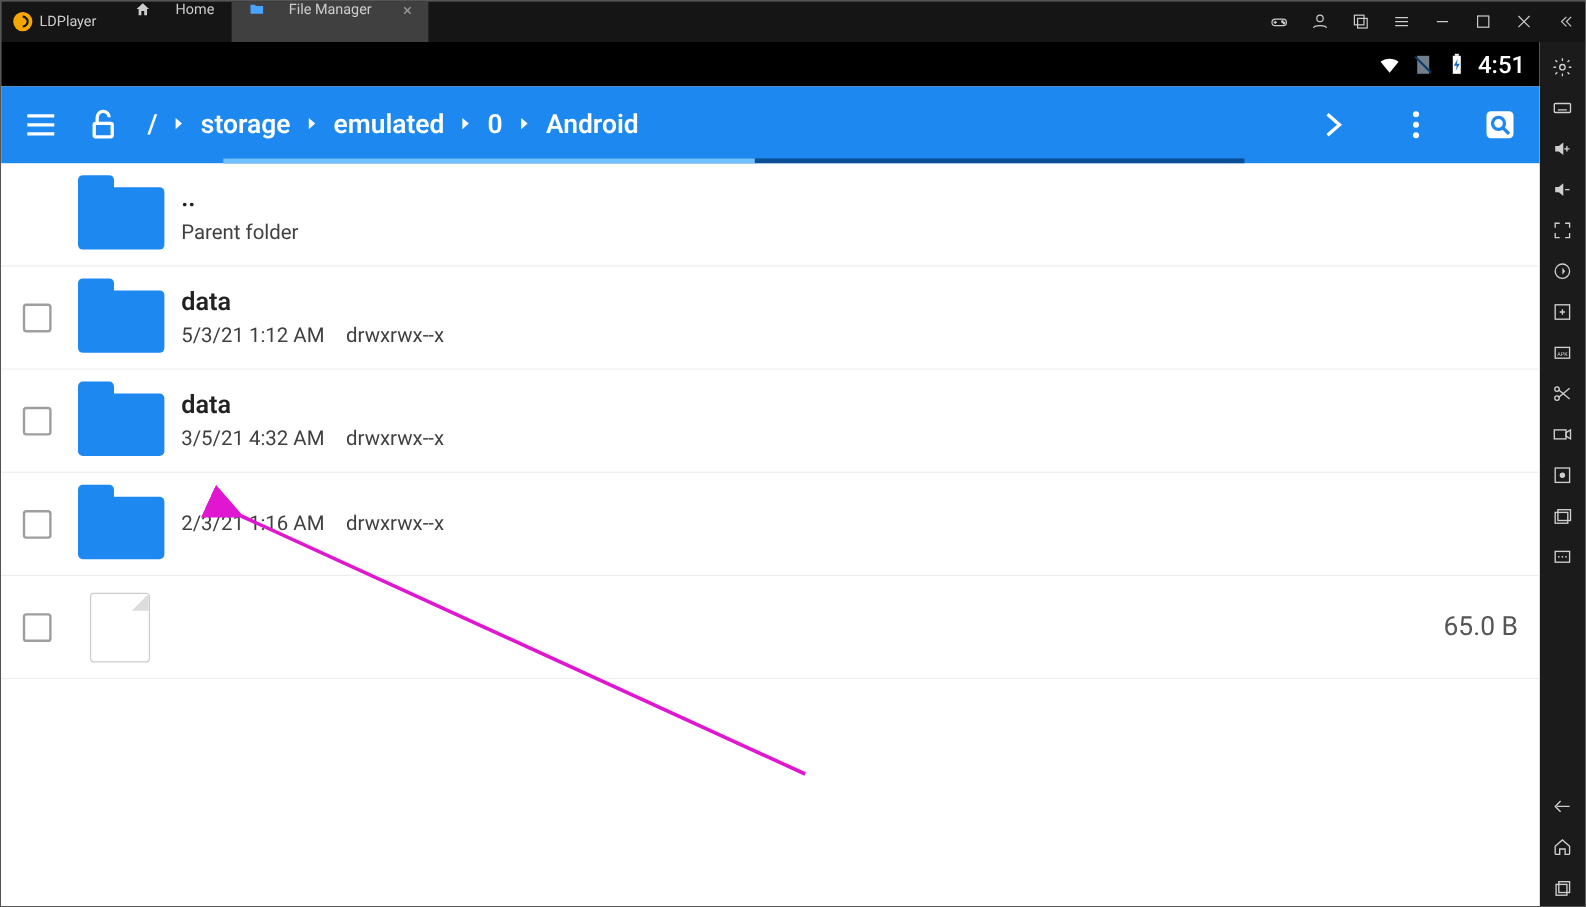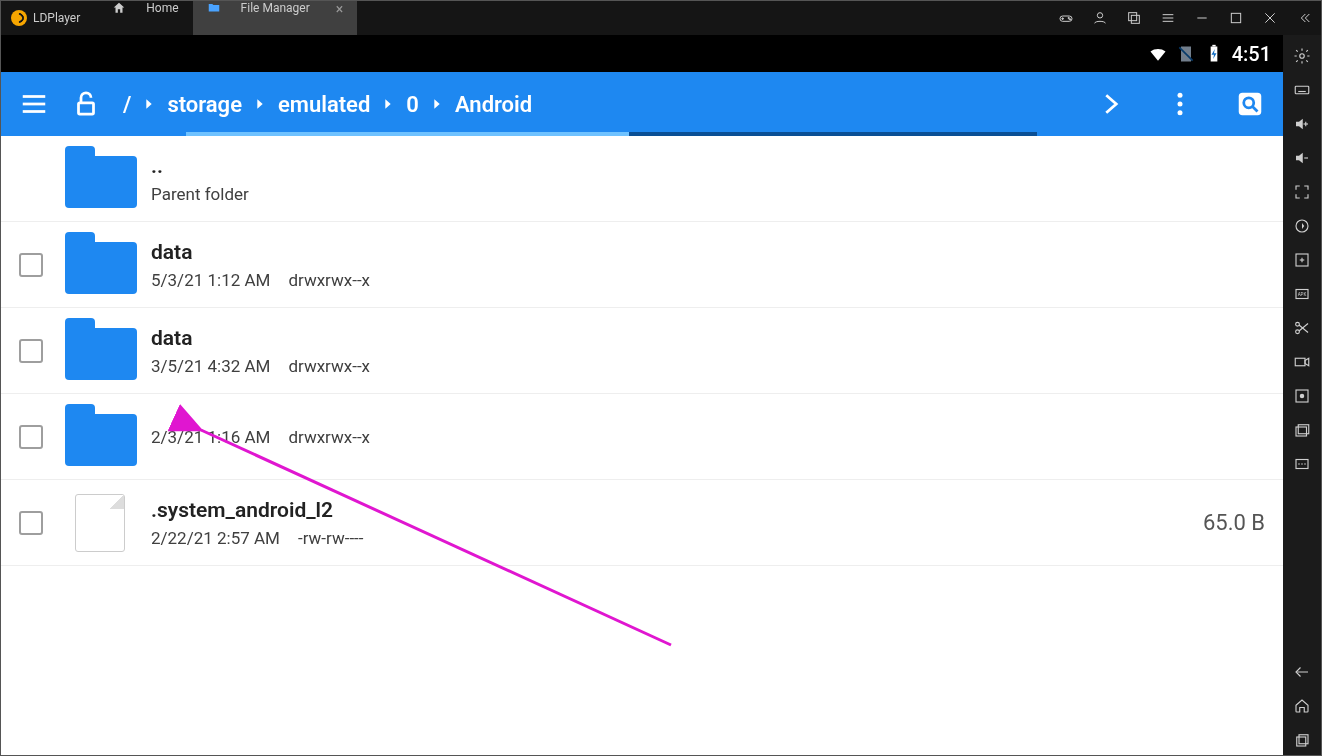--- a/index.html
+++ b/index.html
@@ -386,27 +386,20 @@
               <span>drwxrwx--x</span>
             </span>
         </div>
       </div>
 
       <div class="row">
         <span class="chk"></span>
         <div class="ficon">
             <div class="fileic"></div>
           </div>
-        <div class="meta">
-          <span class="name">.system_android_l2</span>
-          <span class="sub">
-              <span>2/22/21 2:57 AM</span>
-              <span>-rw-rw----</span>
-            </span>
-        </div>
         <span class="size">65.0 B</span>
       </div>
 
     </div>
 
     <svg class="arrow-svg" width="1284" height="722">
       <defs>
           <marker id="ah" markerWidth="12" markerHeight="12" refX="2" refY="6" orient="auto">
             <path d="M12 1L1 6l11 5z" fill="#e016d0"></path>
           </marker>

